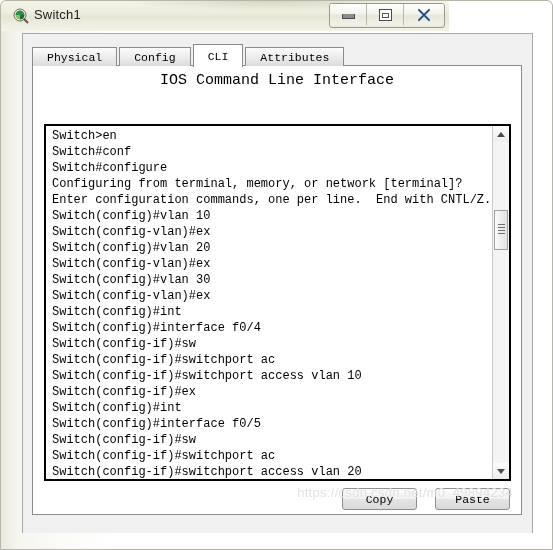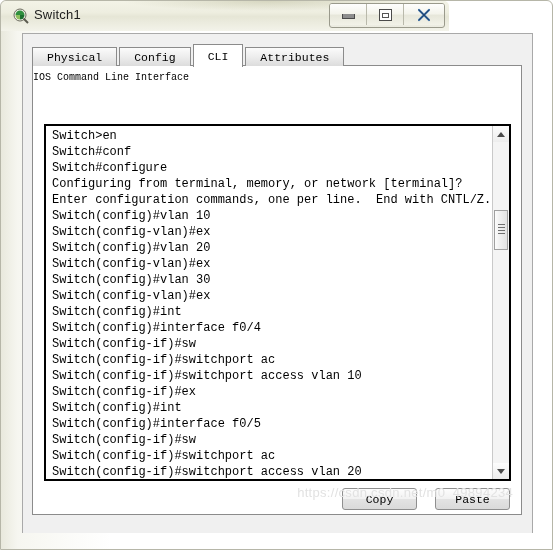--- a/index.html
+++ b/index.html
@@ -154,23 +154,23 @@
     height: 450px;
     box-sizing: border-box;
     background: #ffffff;
     border: 1px solid #8b8b8b;
   }
 
   .cli-heading {
     position: absolute;
     left: 0; top: 6px;
     width: 100%;
-    text-align: left;
+    text-align: center;
     font-family: "Liberation Mono", monospace;
-    font-size: 10px;
+    font-size: 15px;
     color: #000;
   }
 
   
   .terminal-wrap {
     position: absolute;
     left: 11px; top: 58px;
     width: 467px;
     height: 357px;
     box-sizing: border-box;

